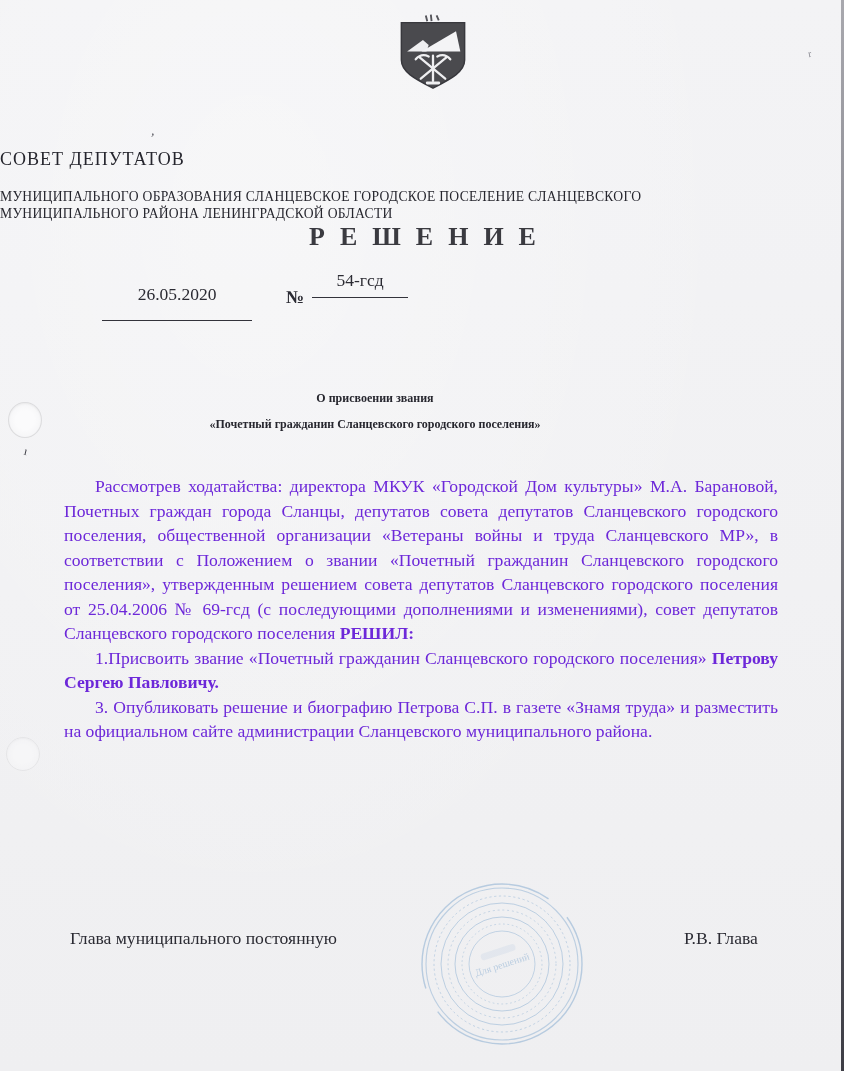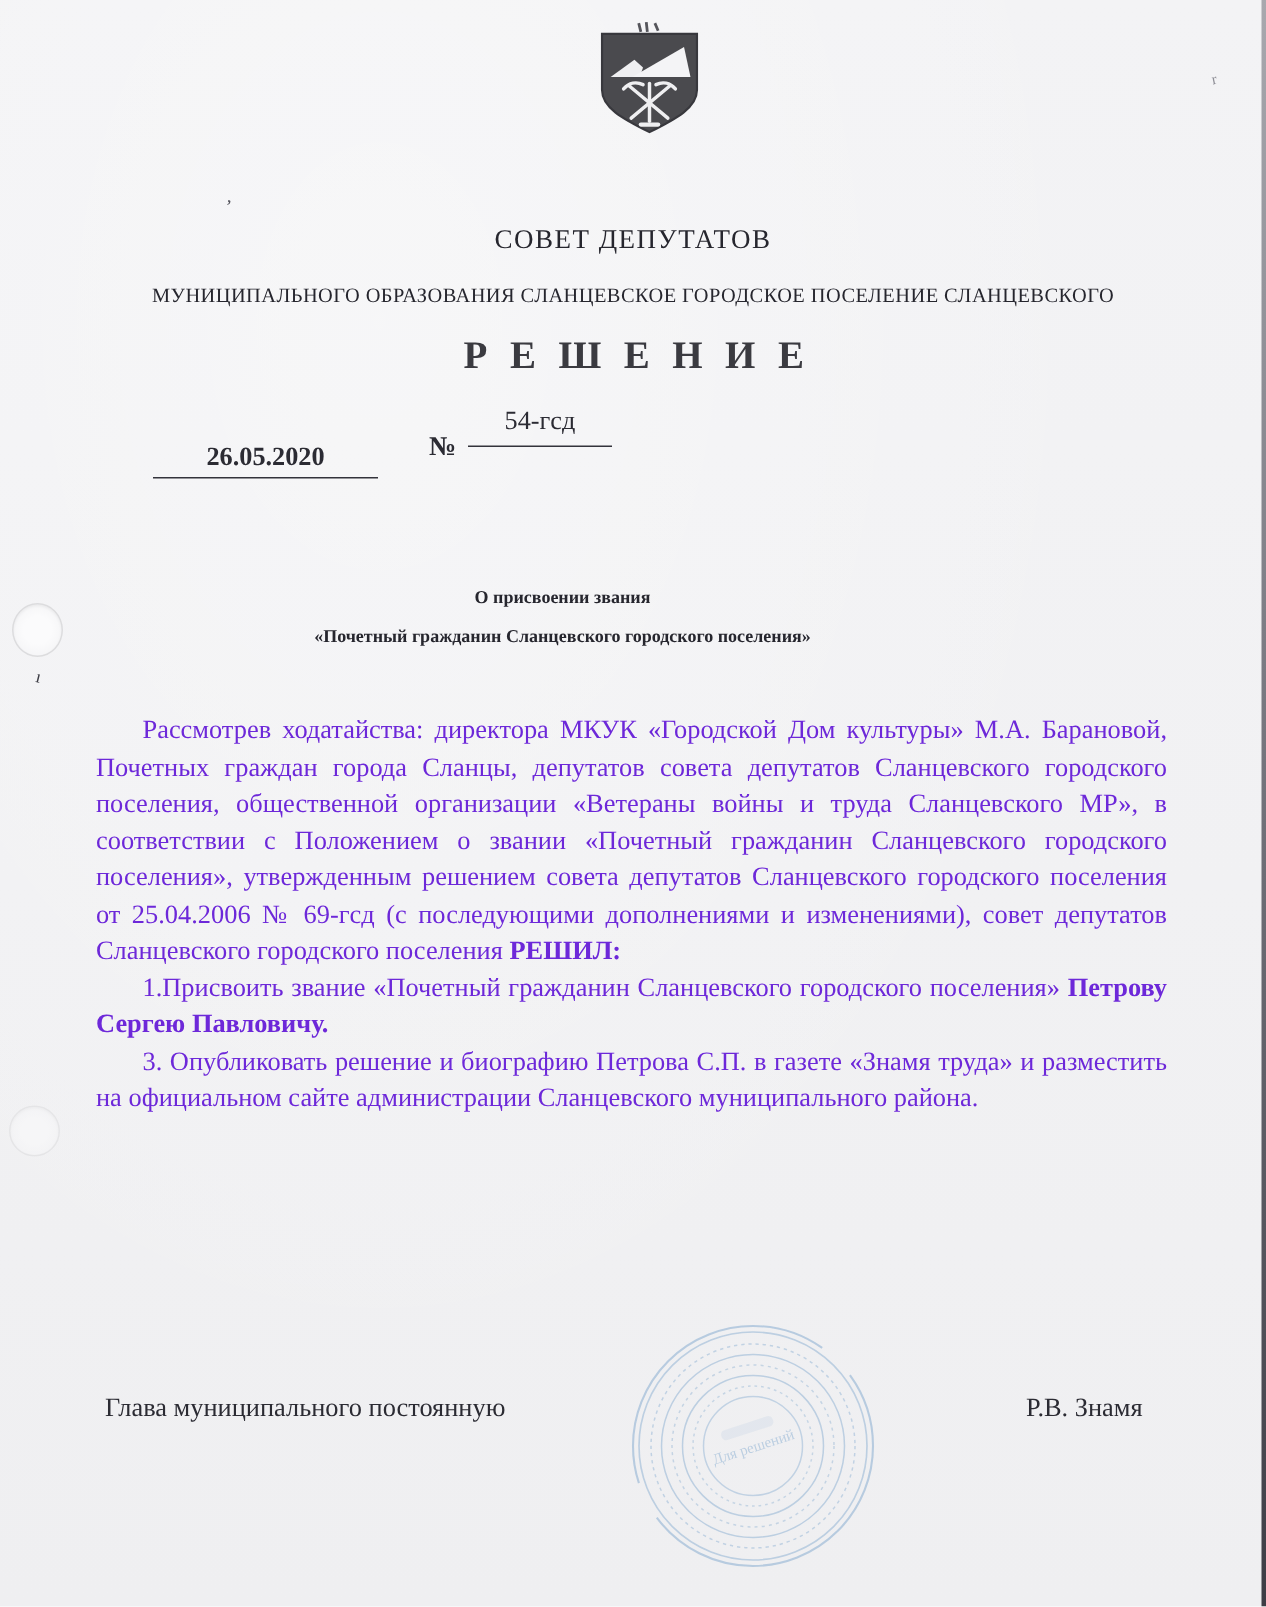--- a/index.html
+++ b/index.html
@@ -8,30 +8,30 @@
     background:
       radial-gradient(ellipse at 30% 20%, rgba(255,255,255,.35), rgba(0,0,0,0) 60%),
       linear-gradient(180deg,#f3f3f5 0%,#f1f1f3 55%,#efeff1 100%);
     font-family:"Liberation Serif", serif;
     color:#2b2b33;
   }
   .abs{position:absolute;}
   
   .emblem{left:397px;top:14px;width:72px;height:82px;}
   
-  .org-header{left:0;top:149px;width:844px;text-align:center;line-height:1.2;}
+  .org-header{left:0;top:149px;width:844px;line-height:1.2;}
   .org-line1{font-size:18px;letter-spacing:1px;color:#26262e;}
   .org-line2{font-size:13.6px;letter-spacing:.3px;margin-top:18px;color:#26262e;}
   .org-line3{font-size:13.6px;letter-spacing:.3px;margin-top:1px;color:#26262e;}
   
   .decision-word{left:0;top:222px;width:860px;text-align:center;
     font-size:26px;font-weight:bold;letter-spacing:15px;color:#3a3a40;}
   
-  .date-line{left:102px;top:294px;width:150px;text-align:center;
-    font-size:17.5px;border-bottom:1.6px solid #33333b;padding-bottom:3px;font-weight:bold;}
+  .date-line{left:102px;top:284px;width:150px;text-align:center;
+    font-size:17.5px;border-bottom:1.6px solid #33333b;padding-bottom:15px;}
   .no-sign{left:286px;top:287px;font-size:18px;font-weight:bold;letter-spacing:1px;}
   .num-line{left:312px;top:270px;width:96px;text-align:center;
     font-size:17.5px;border-bottom:1.6px solid #33333b;padding-bottom:6px;}
   
   .subject{left:40px;top:385px;width:670px;text-align:center;
     font-weight:bold;font-size:12px;line-height:26px;color:#26262e;}
   
   .body-text{left:64px;top:474px;width:714px;}
   .para{margin:0;text-align:justify;text-indent:31px;
     font-size:17.6px;line-height:24.5px;color:#6d28d9;}
@@ -74,41 +74,42 @@
       <path d="M74 63 C69 57 62 56 56 59"></path>
       <path d="M50 58 L50 93"></path>
     </g>
     <rect x="40" y="94" width="20" height="4" rx="2" fill="#efeff1"></rect>
   </svg>
 </div>
 
 <div class="abs org-header">
   <div class="org-line1">СОВЕТ ДЕПУТАТОВ</div>
   <div class="org-line2">МУНИЦИПАЛЬНОГО ОБРАЗОВАНИЯ СЛАНЦЕВСКОЕ ГОРОДСКОЕ ПОСЕЛЕНИЕ СЛАНЦЕВСКОГО</div>
+  <div class="org-line3">МУНИЦИПАЛЬНОГО РАЙОНА ЛЕНИНГРАДСКОЙ ОБЛАСТИ</div>
 </div>
 
 <div class="abs decision-word">РЕШЕНИЕ</div>
 
 <div class="abs date-line">26.05.2020</div>
 <div class="abs no-sign">№</div>
 <div class="abs num-line">54-гсд</div>
 
 <div class="abs subject">
   <div>О присвоении звания</div>
   <div>«Почетный гражданин Сланцевского городского поселения»</div>
 </div>
 
 <div class="abs body-text">
     <p class="para"><span>Рассмотрев ходатайства: директора МКУК «Городской Дом культуры» М.А. Барановой, Почетных  граждан города Сланцы, депутатов совета депутатов Сланцевского городского поселения, общественной организации «Ветераны войны и труда Сланцевского МР», в соответствии с Положением о звании «Почетный гражданин Сланцевского городского поселения», утвержденным решением совета депутатов Сланцевского городского поселения от 25.04.2006 № 69-гсд (с последующими дополнениями и изменениями), совет депутатов Сланцевского городского поселения </span><span class="b">РЕШИЛ:</span></p>
     <p class="para"><span>1.Присвоить звание «Почетный гражданин Сланцевского городского поселения» </span><span class="b">Петрову Сергею Павловичу.</span></p>
     <p class="para"><span>3. Опубликовать решение и биографию Петрова С.П.  в газете «Знамя труда» и разместить на официальном сайте администрации Сланцевского муниципального района.</span></p>
   </div>
 
 <div class="abs sig-role">Глава муниципального постоянную</div>
-<div class="abs sig-name">Р.В. Знамя</div>
+<div class="abs sig-name">Р.В. Глава</div>
 
 <div class="abs stamp">
   <svg width="168" height="168" viewBox="0 0 168 168">
     <g fill="none" stroke="#6f9dc9">
       <circle cx="84" cy="84" r="80" stroke-width="1.4" opacity=".55" stroke-dasharray="200 26"></circle>
       <circle cx="84" cy="84" r="76" stroke-width="1.1" opacity=".5"></circle>
       <circle cx="84" cy="84" r="68" stroke-width="1" opacity=".45" stroke-dasharray="2.2 2.6"></circle>
       <circle cx="84" cy="84" r="61" stroke-width="1" opacity=".5"></circle>
       <circle cx="84" cy="84" r="54" stroke-width="1" opacity=".42" stroke-dasharray="2 2.8"></circle>
       <circle cx="84" cy="84" r="47" stroke-width="1" opacity=".5"></circle>

